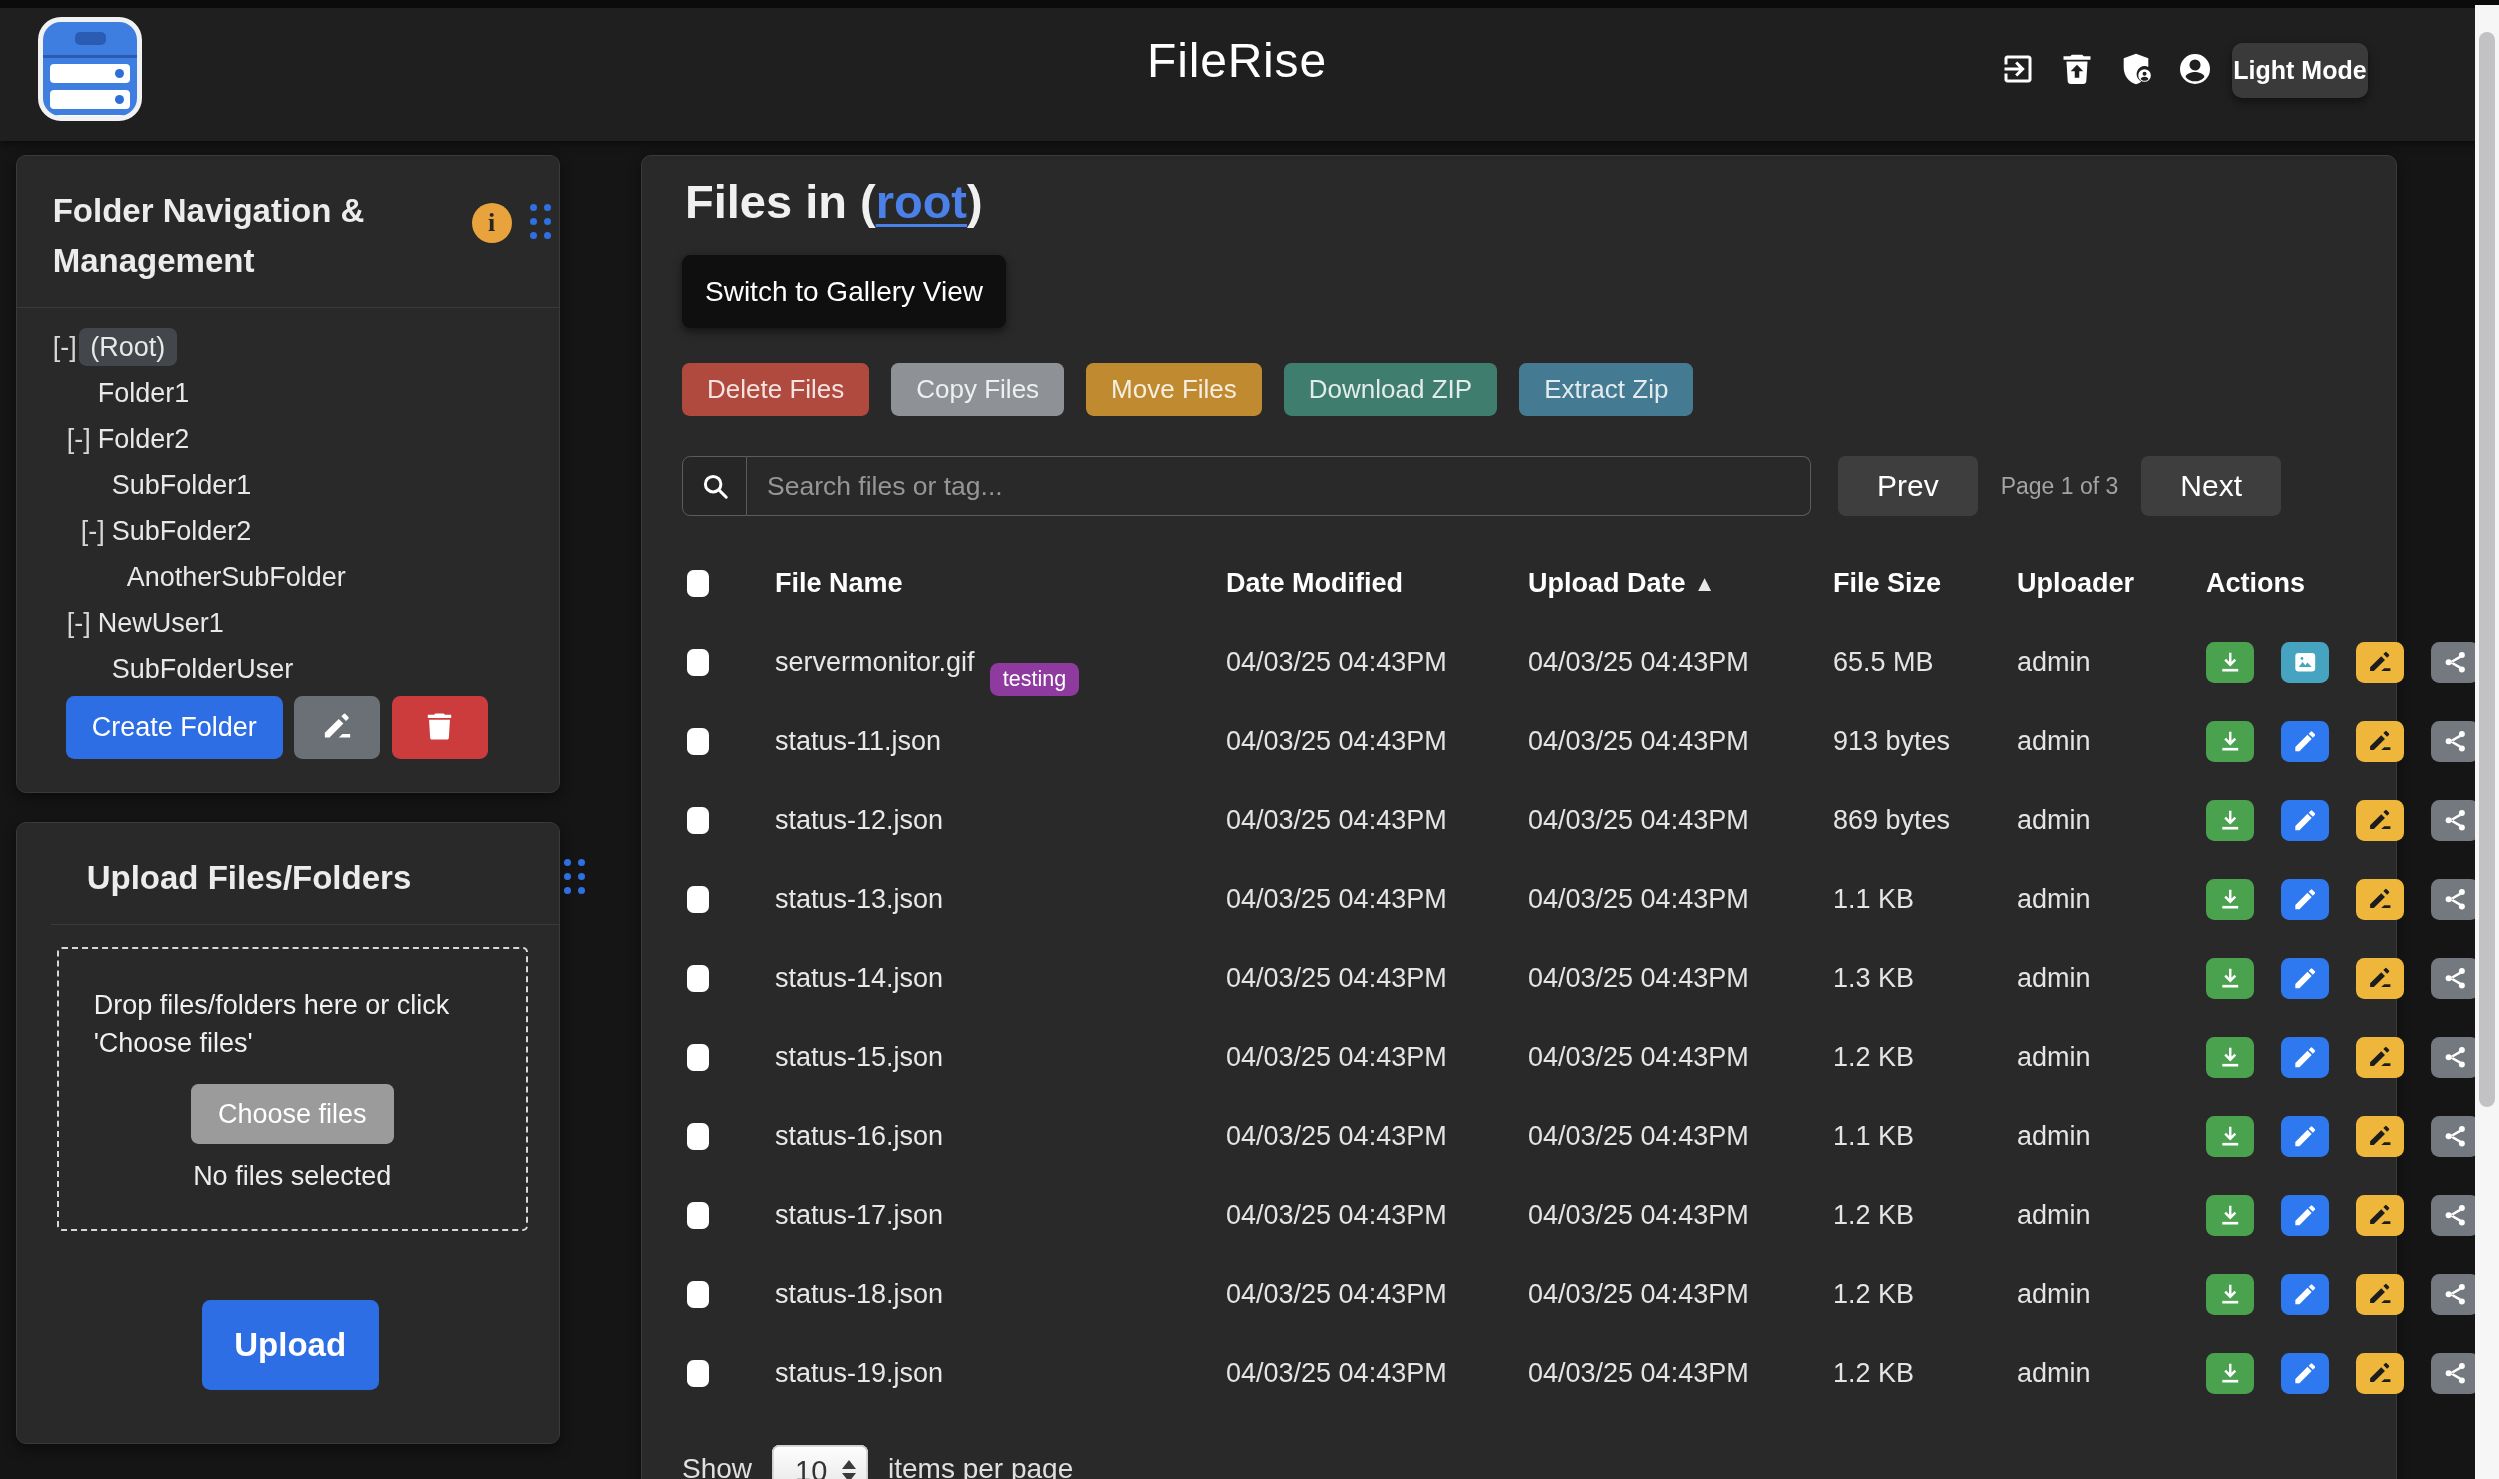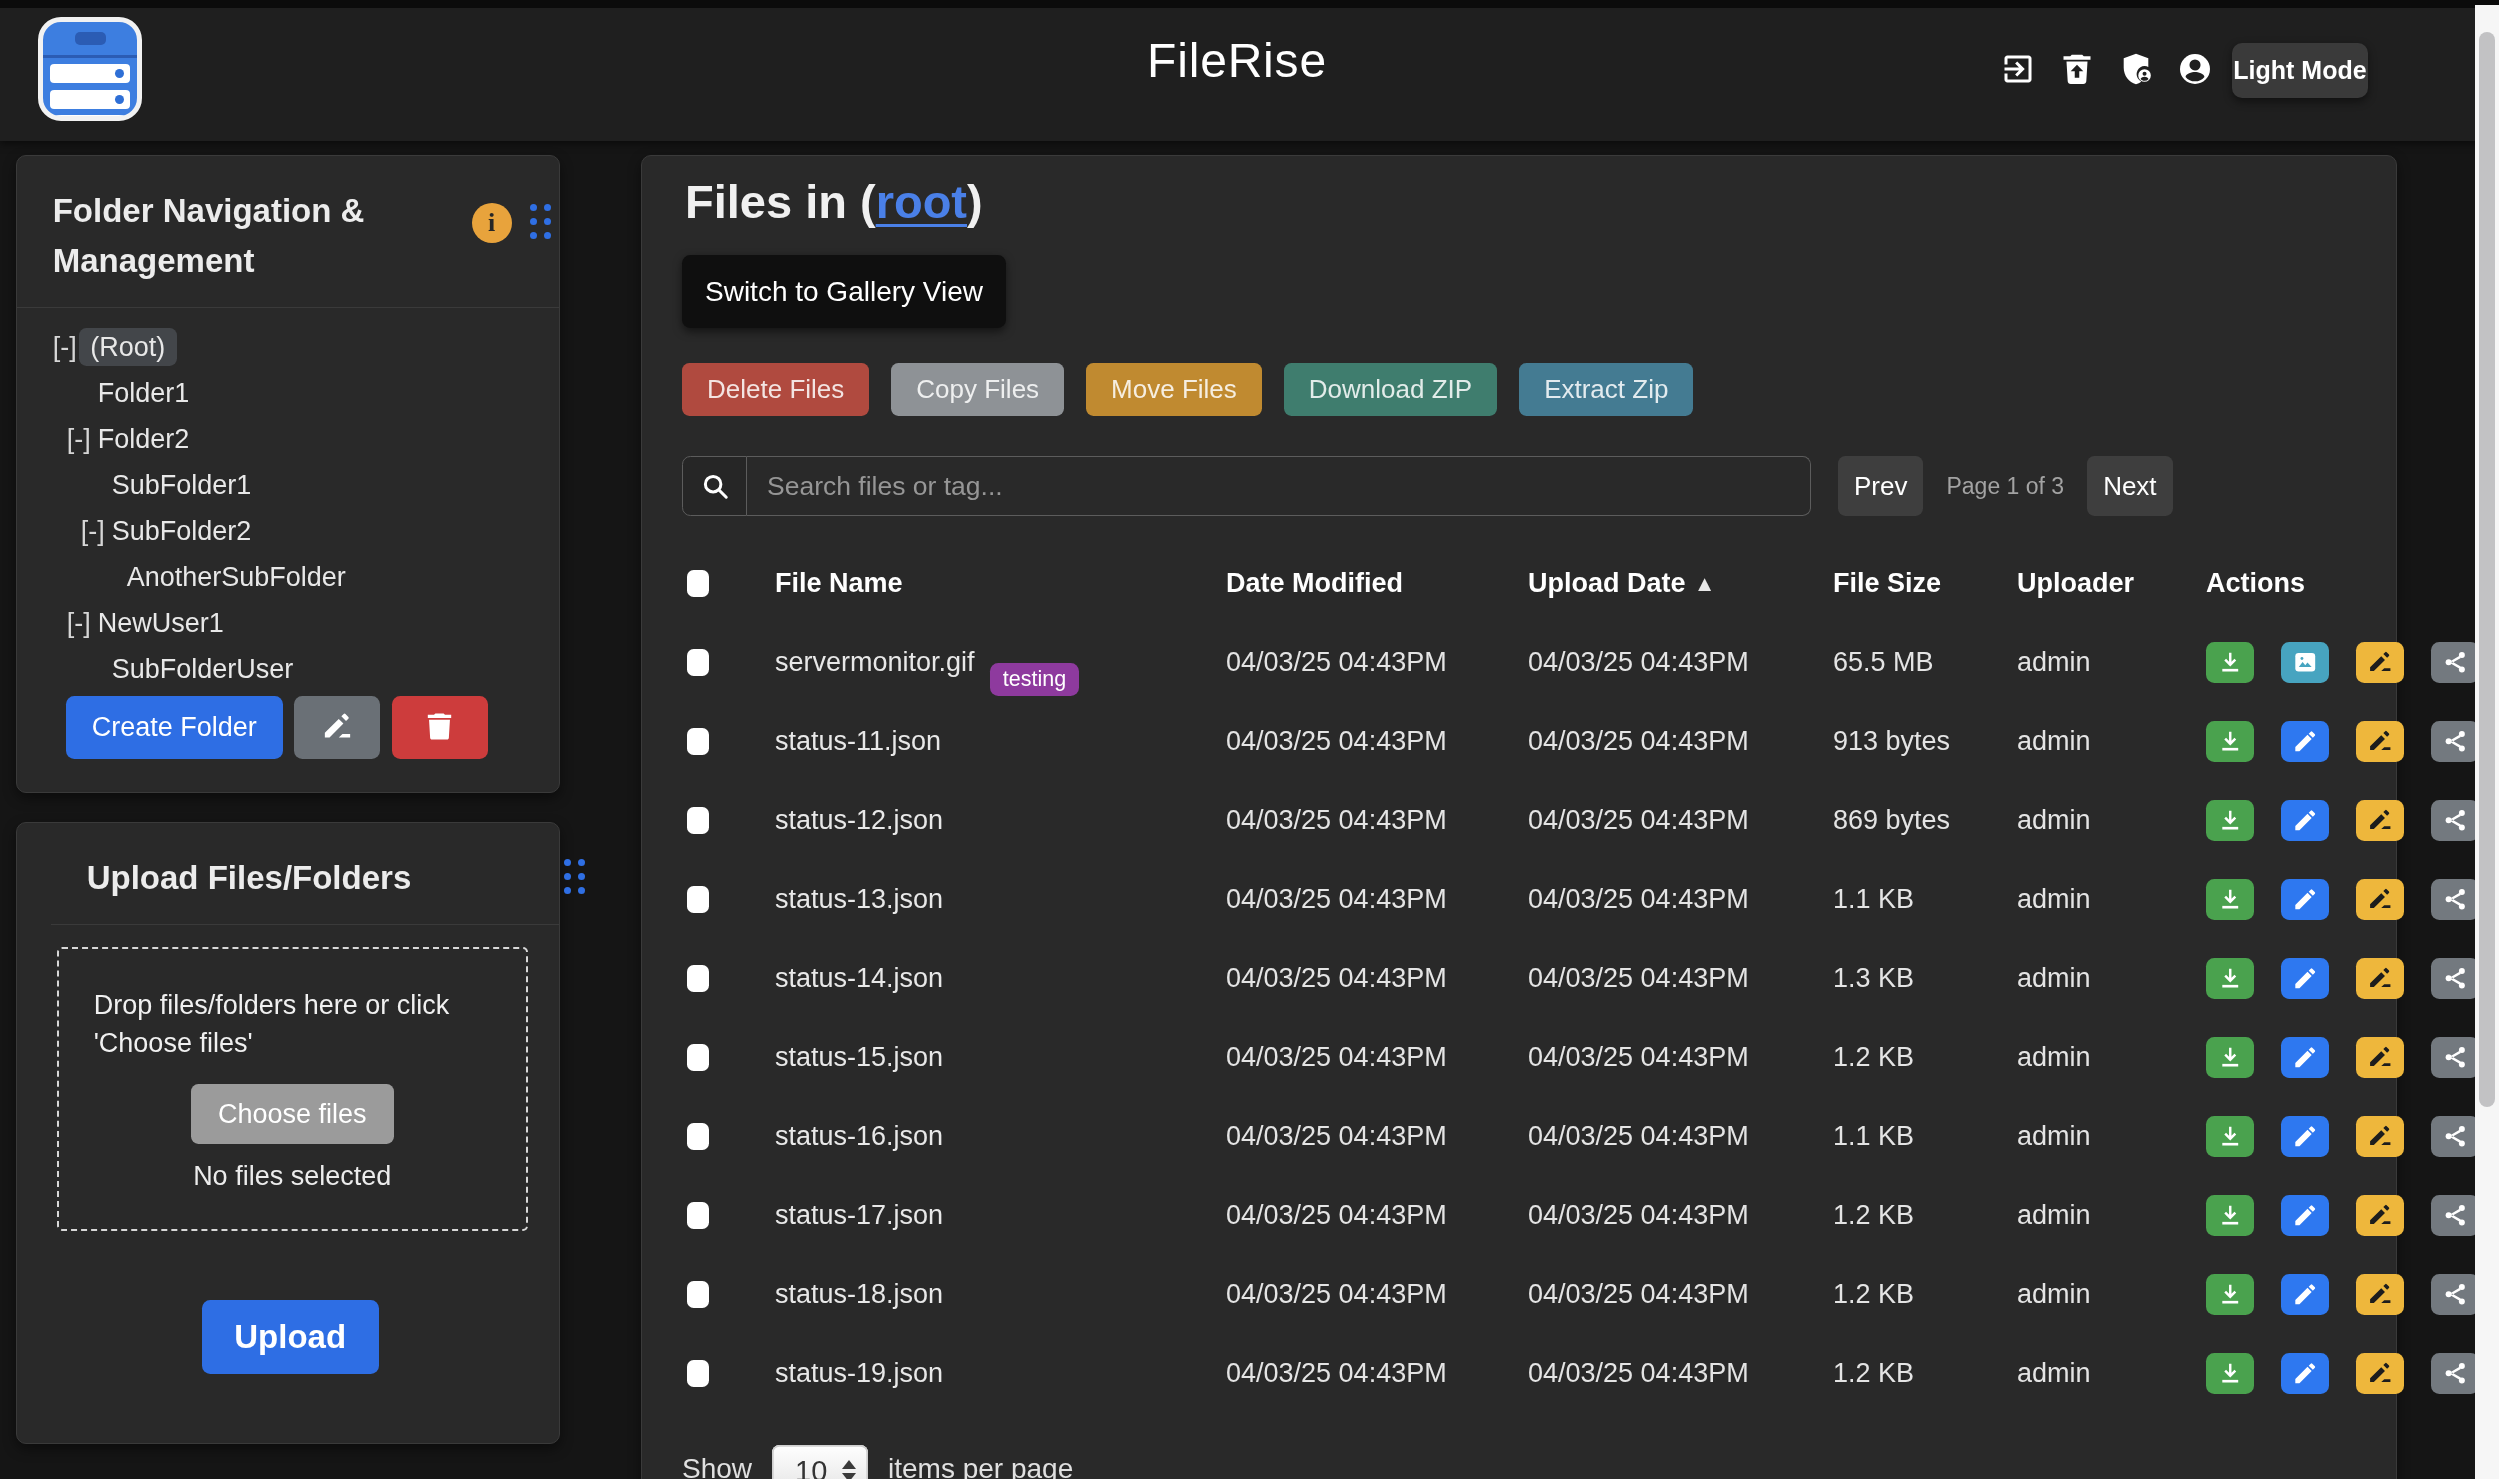--- a/index.html
+++ b/index.html
@@ -60,42 +60,42 @@
   .delete-folder-btn { width:96px; background:#cd3c3c; }
   .folder-btns svg { width:33px; height:33px; fill:#fff; }
 
   
   .dropzone { position:absolute; left:40px; top:124px; width:471px; height:284px;
     border:2.5px dashed #d8d8d8; border-radius:5px; text-align:center; cursor:pointer; }
   .dropzone-text { margin:38px 28px 0 35px; font-size:27px; color:#f0f0f0; line-height:1.4; text-align:left; }
   .choose-btn { margin-top:21.5px; width:203px; height:60px; background:#9b9b9b; border:none; border-radius:7.4px;
     color:#fff; font-size:27px; cursor:pointer; font-family:inherit; }
   .no-files { margin-top:16.5px; font-size:27px; color:#ececec; }
-  .upload-btn { position:absolute; left:185px; top:477px; width:177px; height:74px; background:#2e6ee4;
+  .upload-btn { position:absolute; left:185px; top:477px; width:177px; height:90px; background:#2e6ee4;
     border:none; border-radius:8.3px; color:#fff; font-size:33px; font-weight:600; cursor:pointer; font-family:inherit; }
 
   
   .files-heading { position:absolute; left:43px; top:18px; font-size:47px; font-weight:700; color:#f0f0f0; }
   .folder-link { color:#4a80e8; text-decoration:underline; text-decoration-thickness:3.3px; text-underline-offset:5.8px; cursor:pointer;text-align:center; }
   .gallery-btn { position:absolute; left:40px; top:99px; width:324px; height:73px; background:#0f0f0f; color:#fff;
     font-size:28px; border:none; border-radius:8.3px; box-shadow:0 3.3px 8.3px rgba(0,0,0,.5); cursor:pointer; font-family:inherit; }
   .file-toolbar { position:absolute; left:40px; top:207px; display:flex; gap:22px; }
   .tbtn { height:53px; padding:0 25px; border:none; border-radius:7.4px; font-size:26px;
     color:rgba(255,255,255,.85); cursor:pointer; font-family:inherit; }
 
   .search-row { position:absolute; left:40px; top:300px; height:60px; display:flex; align-items:center; }
   .search-iconbox { width:65px; height:60px; background:#262626; border:1.7px solid #5c5c5c;
     border-radius:8.3px 0 0 8.3px; display:flex; align-items:center; justify-content:center; }
   .search-iconbox svg { width:30px; height:30px; }
   .search-input { width:1064px; height:60px; background:transparent; border:1.7px solid #5c5c5c; border-left:none;
     border-radius:0 8.3px 8.3px 0; color:#ddd; font-size:26.5px; padding:0 20px; outline:none; font-family:inherit; }
   .search-input::placeholder { color:#969696; }
   .pager { margin-left:27px; display:flex; align-items:center; gap:18px; }
-  .pager button { height:60px; padding:0 16px; background:#3e3e3e; border:none; border-radius:7.4px;
-    color:#fff; font-size:26px; cursor:pointer; font-family:inherit; }
+  .pager button { height:60px; padding:0 39px; background:#3e3e3e; border:none; border-radius:7.4px;
+    color:#fff; font-size:30px; cursor:pointer; font-family:inherit; }
   .page-label { font-size:23px; color:#a3a3a3; padding:0 5px; }
 
   
   .table { position:absolute; left:40px; top:388px; width:1676px; }
   .trow { display:grid; grid-template-columns:70px 428px 279px 282px 161px 166px 1fr; align-items:center; height:79px;gap:23px; }
   .thead { font-weight:700; color:#fff; font-size:27px; }
   .thead .hcell { display:flex; align-items:center; gap:8.3px; }
   .sort-arrow { font-size:22px; color:#e8e8e8; }
   .cb { width:22px; height:26.5px; background:#fff; border-radius:6.6px; margin-left:5px; cursor:pointer; }
   .cell { font-size:27px; color:#e4e4e4; white-space:nowrap; }

